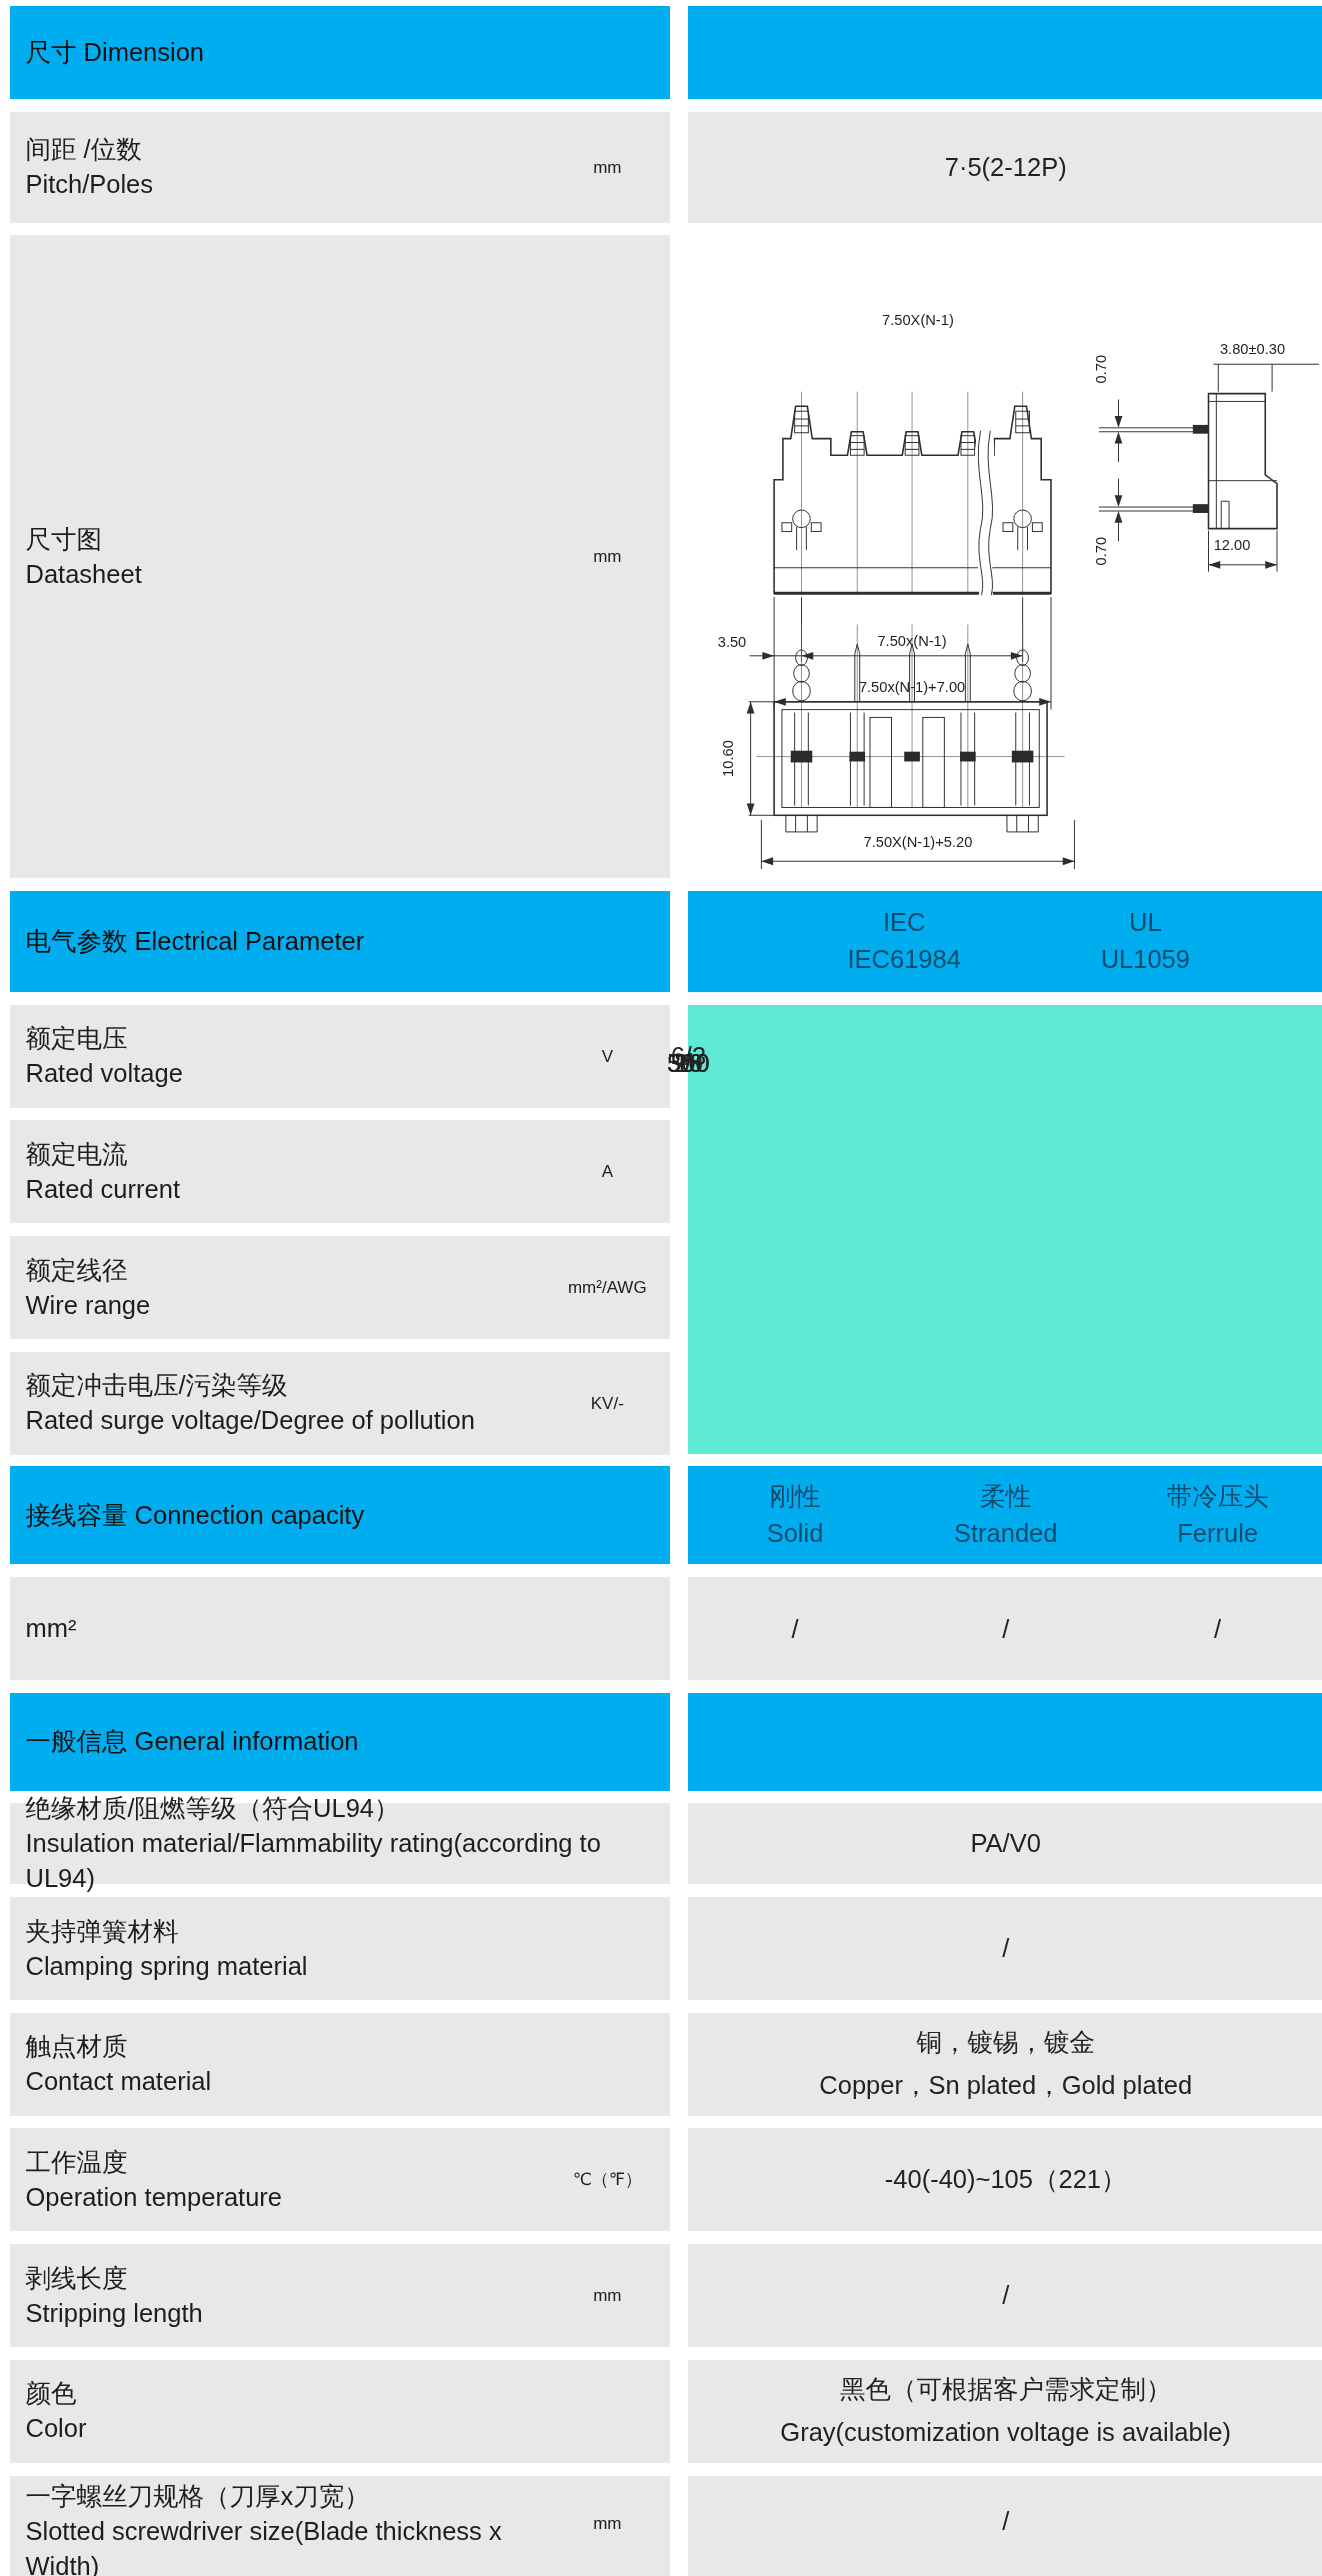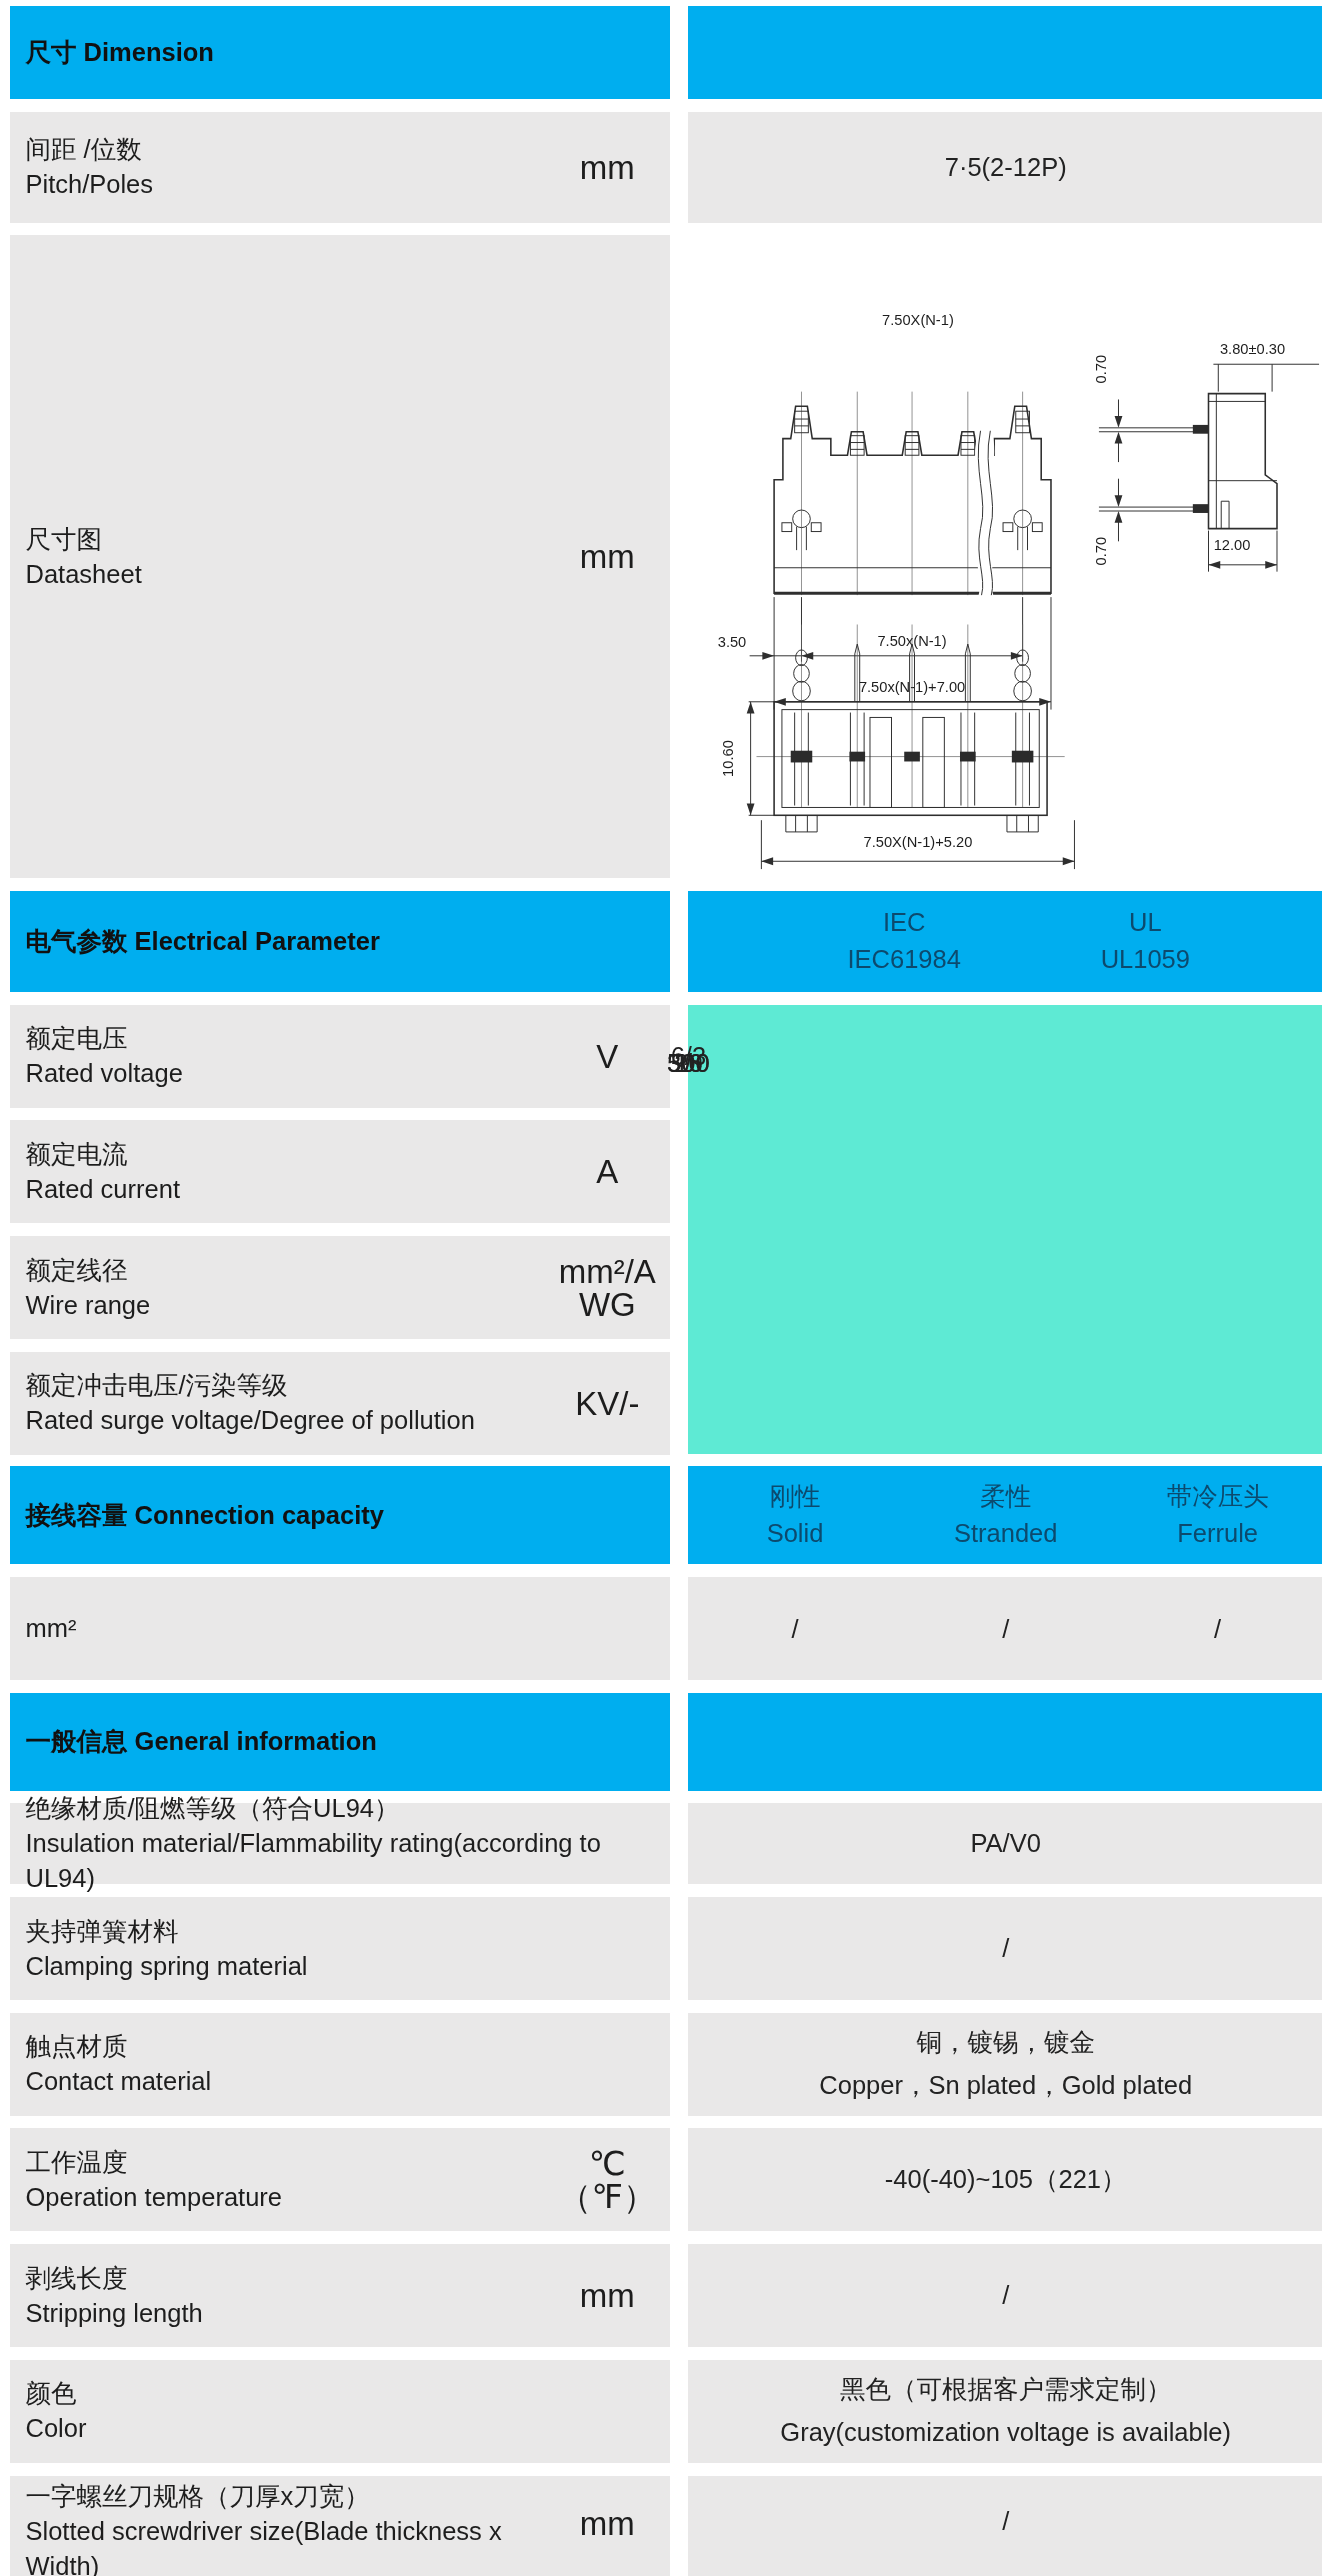--- a/index.html
+++ b/index.html
@@ -4,23 +4,23 @@
 <style>
   *{box-sizing:border-box;margin:0;padding:0}
   html,body{background:#fff}
   .page{position:relative;width:1323px;height:2576px;overflow:hidden;background:#fff;
         padding-top:5.9px;font-family:"Liberation Sans","DejaVu Sans",sans-serif;color:#1d1d1d}
   .row{display:flex;margin:0 0 12.7px 9.8px}
   .cellL{width:660px;flex:none;margin-right:18.6px;background:#e9e8e8;display:flex;align-items:center}
   .cellR{flex:1;background:#e9e8e8;display:flex;align-items:center;justify-content:center;
          position:relative;text-align:center;font-size:25.5px;color:#222}
   .hdr .cellL,.hdr .cellR{background:#00aeef}
-  .hdr .cellL{font-size:26.4px;font-weight:700;color:#111}
+  .hdr .cellL{font-size:26.4px;font-weight:400;color:#111}
   .label{flex:1;padding-left:15.7px;font-size:25.5px;line-height:35px}
-  .unit{width:125px;flex:none;text-align:center;font-size:33px;line-height:33px;word-break:break-all}
+  .unit{width:125px;flex:none;text-align:center;font-size:17px;line-height:33px;word-break:break-all}
   .h-hd1{height:93px}.h-pitch{height:111px}.h-draw{height:643px}.h-hd2{height:101px}
   .h-hd3{height:98px}.h-hd4{height:98px}.h-std{height:103px}.h-ins{height:81px}.h-last{height:147px}
   .two-line{line-height:43px}
   
   .elecwrap{display:flex;margin:0 0 12.7px 9.8px;height:449px}
   .eleft{width:660px;flex:none;margin-right:18.6px;display:flex;flex-direction:column}
   .eleft .cellL{width:auto;margin-right:0;height:103px;margin-bottom:12.7px}
   .eleft .cellL:last-child{margin-bottom:8px}
   .emerged{flex:1;background:#5eead4;display:flex;flex-direction:row;position:relative}
   .vrow{height:116px;position:relative}

